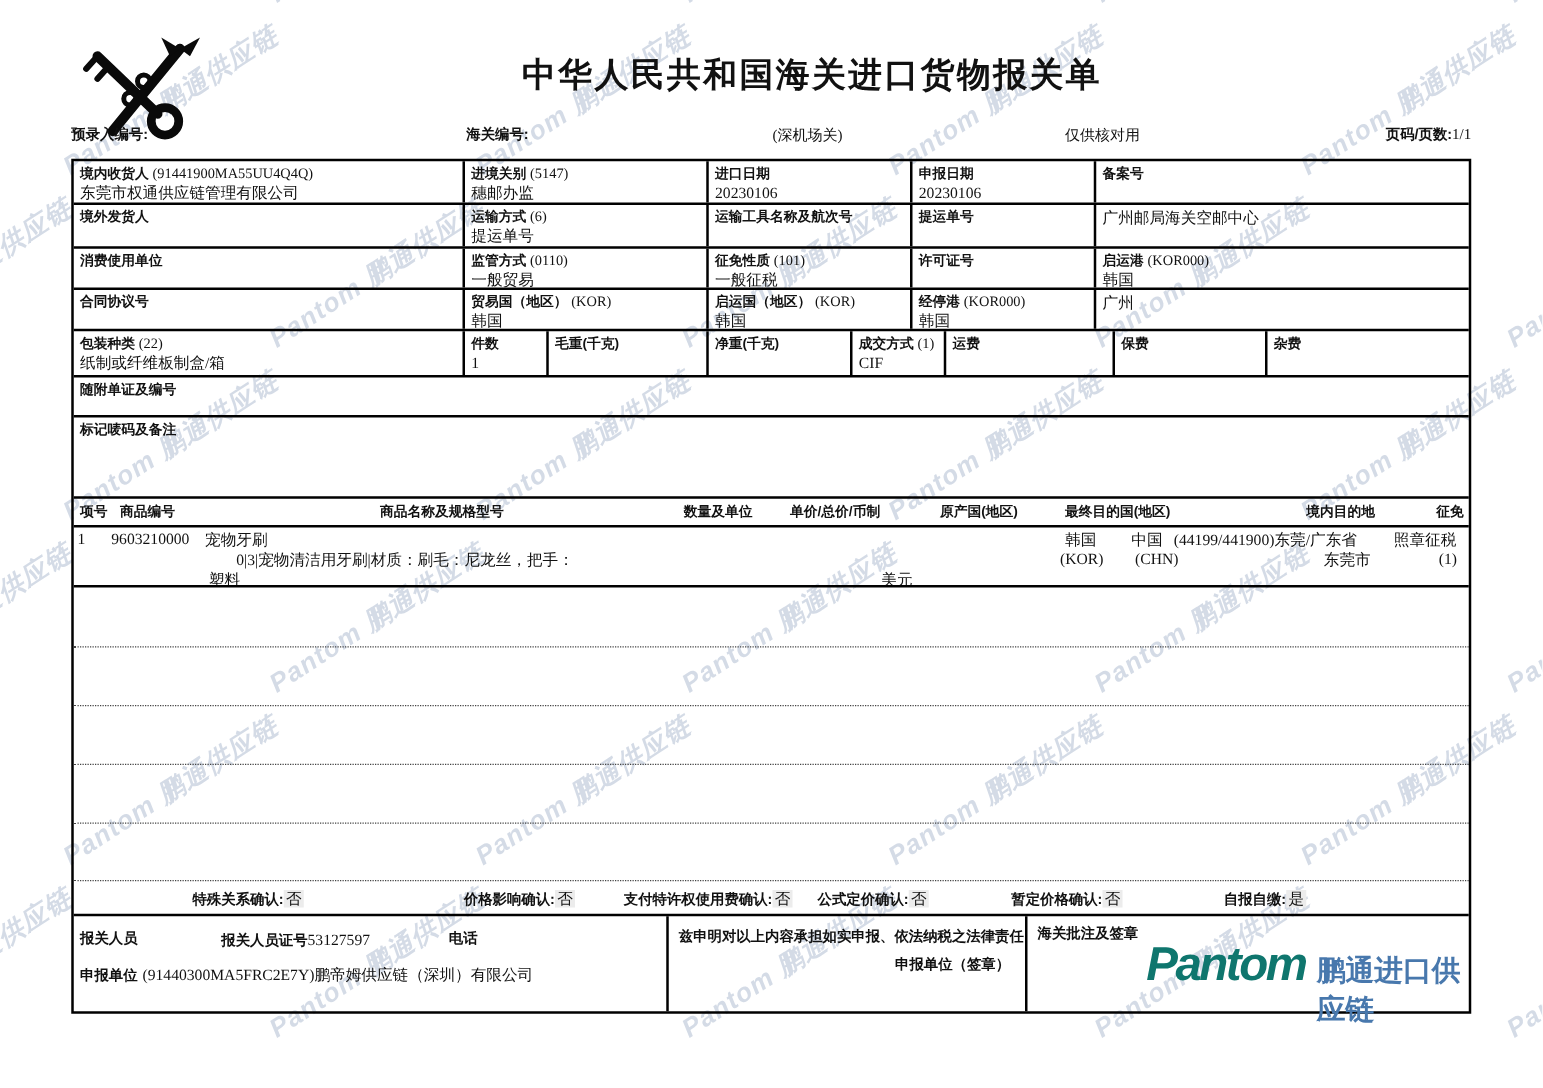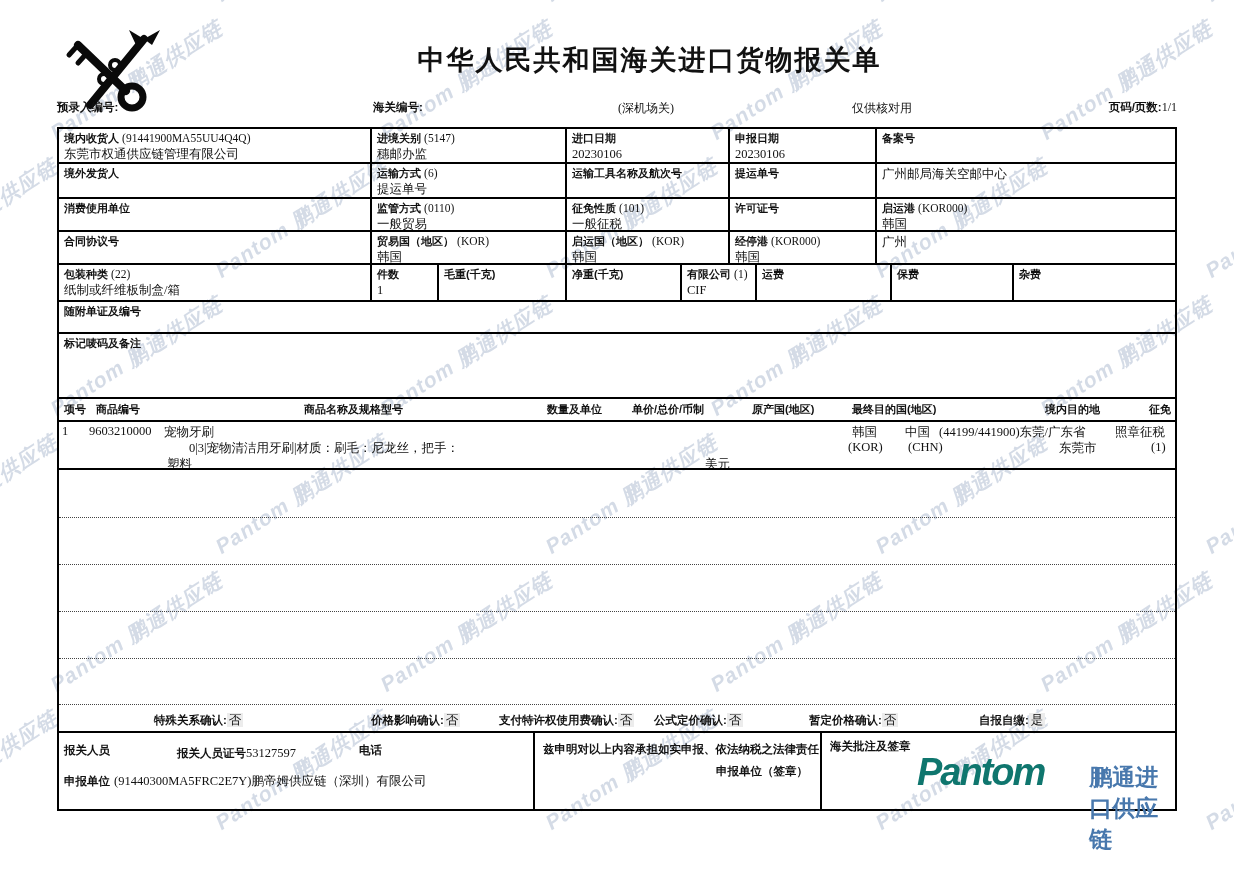--- a/index.html
+++ b/index.html
@@ -237,21 +237,21 @@
         </div>
         <div class="cell" style="width:128px">
           <div class="lbl"><span>毛重(千克)</span></div>
           <div class="val"></div>
         </div>
         <div class="cell" style="width:115px">
           <div class="lbl"><span>净重(千克)</span></div>
           <div class="val"></div>
         </div>
         <div class="cell" style="width:75px">
-          <div class="lbl"><span>有限公司</span> <span class="code">(1)</span></div>
+          <div class="lbl"><span>成交方式</span> <span class="code">(1)</span></div>
           <div class="val">CIF</div>
         </div>
         <div class="cell" style="width:135px">
           <div class="lbl"><span>运费</span></div>
           <div class="val"></div>
         </div>
         <div class="cell" style="width:122px">
           <div class="lbl"><span>保费</span></div>
           <div class="val"></div>
         </div>
@@ -329,20 +329,20 @@
           <span class="pos" style="left:5px;top:38px"><span class="fb">申报单位</span> <span class="fv">(91440300MA5FRC2E7Y)鹏帝姆供应链（深圳）有限公司</span></span>
         </div>
         <div class="fsec fs2">
           <div class="fb statement">兹申明对以上内容承担如实申报、依法纳税之法律责任</div>
           <div class="fb signlab">申报单位（签章）</div>
         </div>
         <div class="fsec fs3">
           <span class="fb pos" style="left:8px;top:6px">海关批注及签章</span>
           <div class="logo">
             <span class="logo-latin" style="color: #0f766e;">Pantom</span>
-            <span class="logo-cn" style="color: rgb(72, 120, 173); margin-left: 36px;">鹏通进口供应链</span>
+            <span class="logo-cn" style="color: rgb(72, 120, 173);">鹏通进口供应链</span>
           </div>
         </div>
       </div>
 
     </div>
   </div>
 </div>
 
 </body></html>

